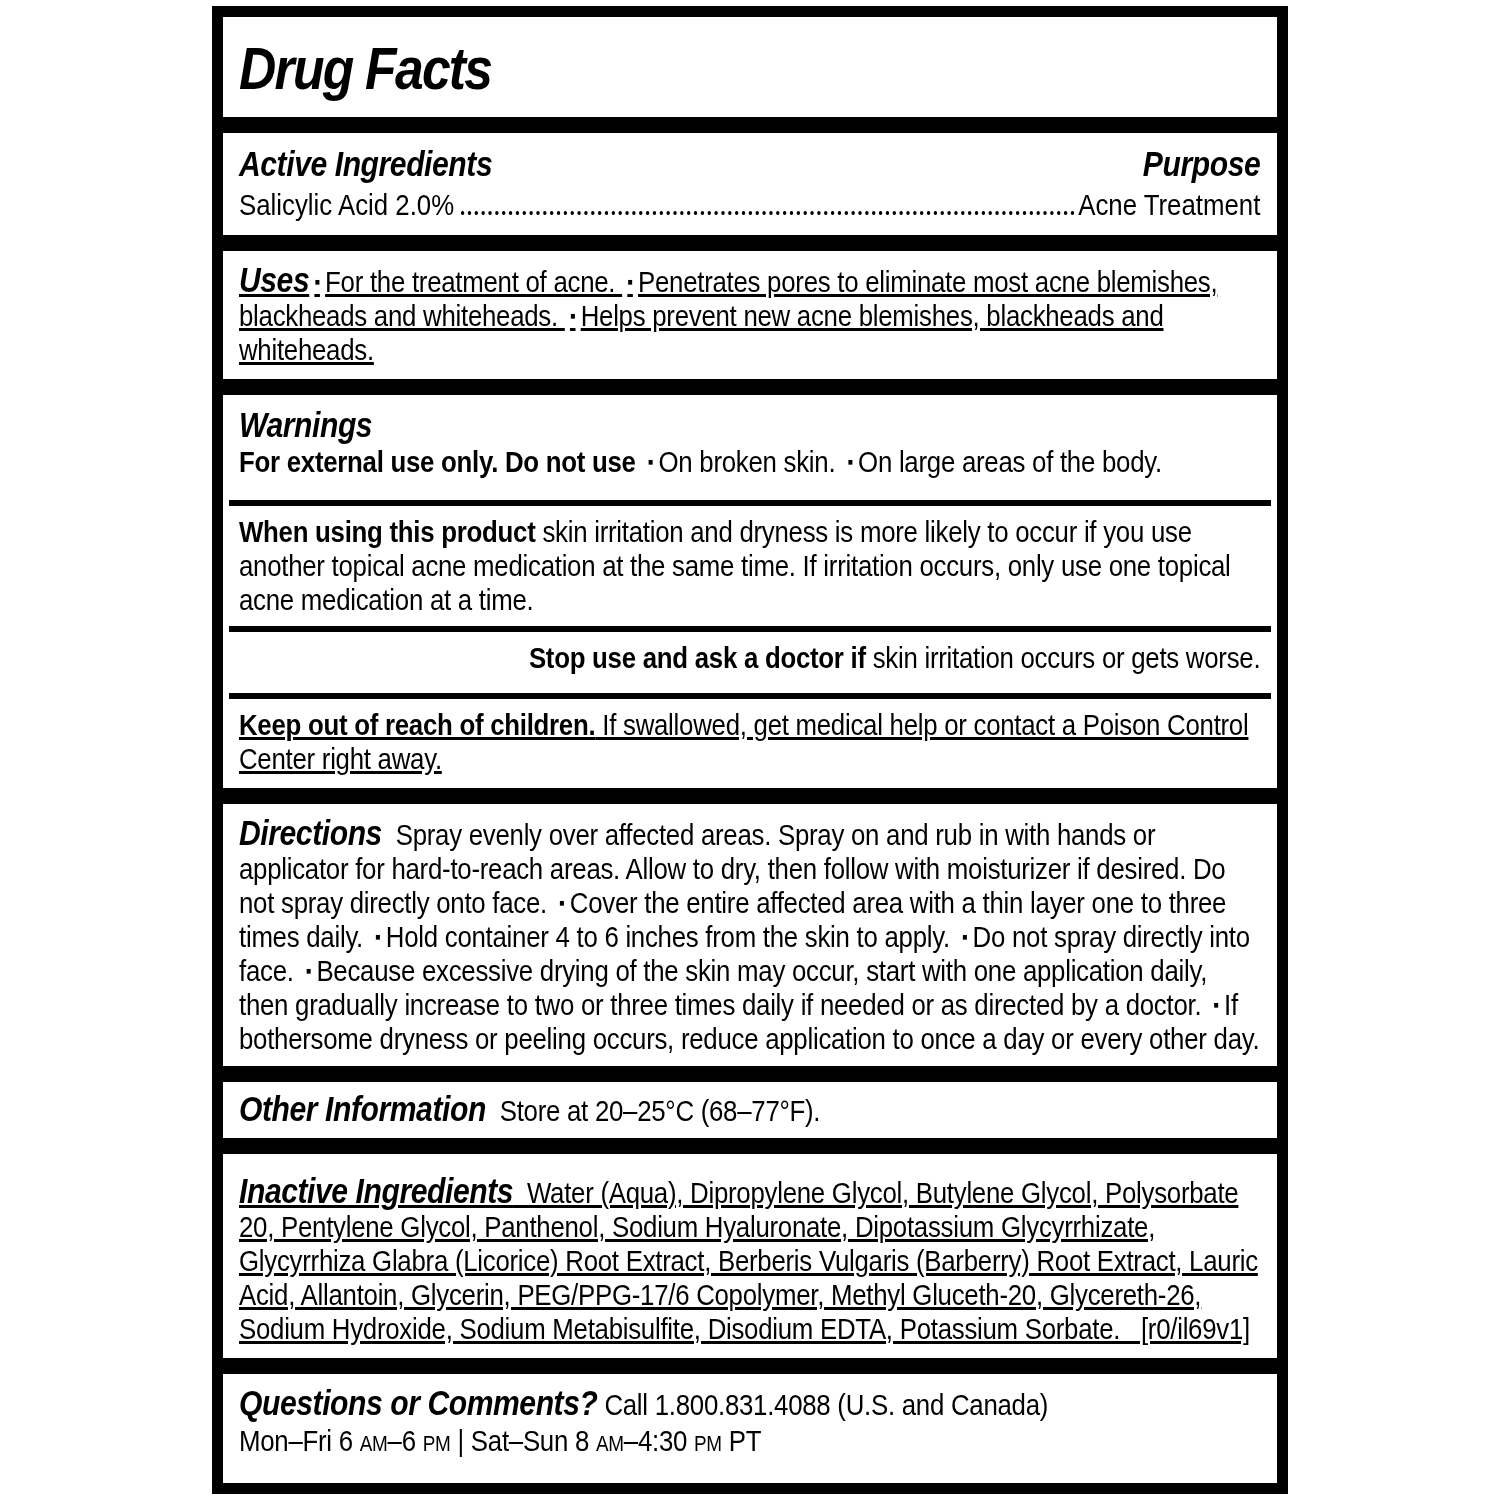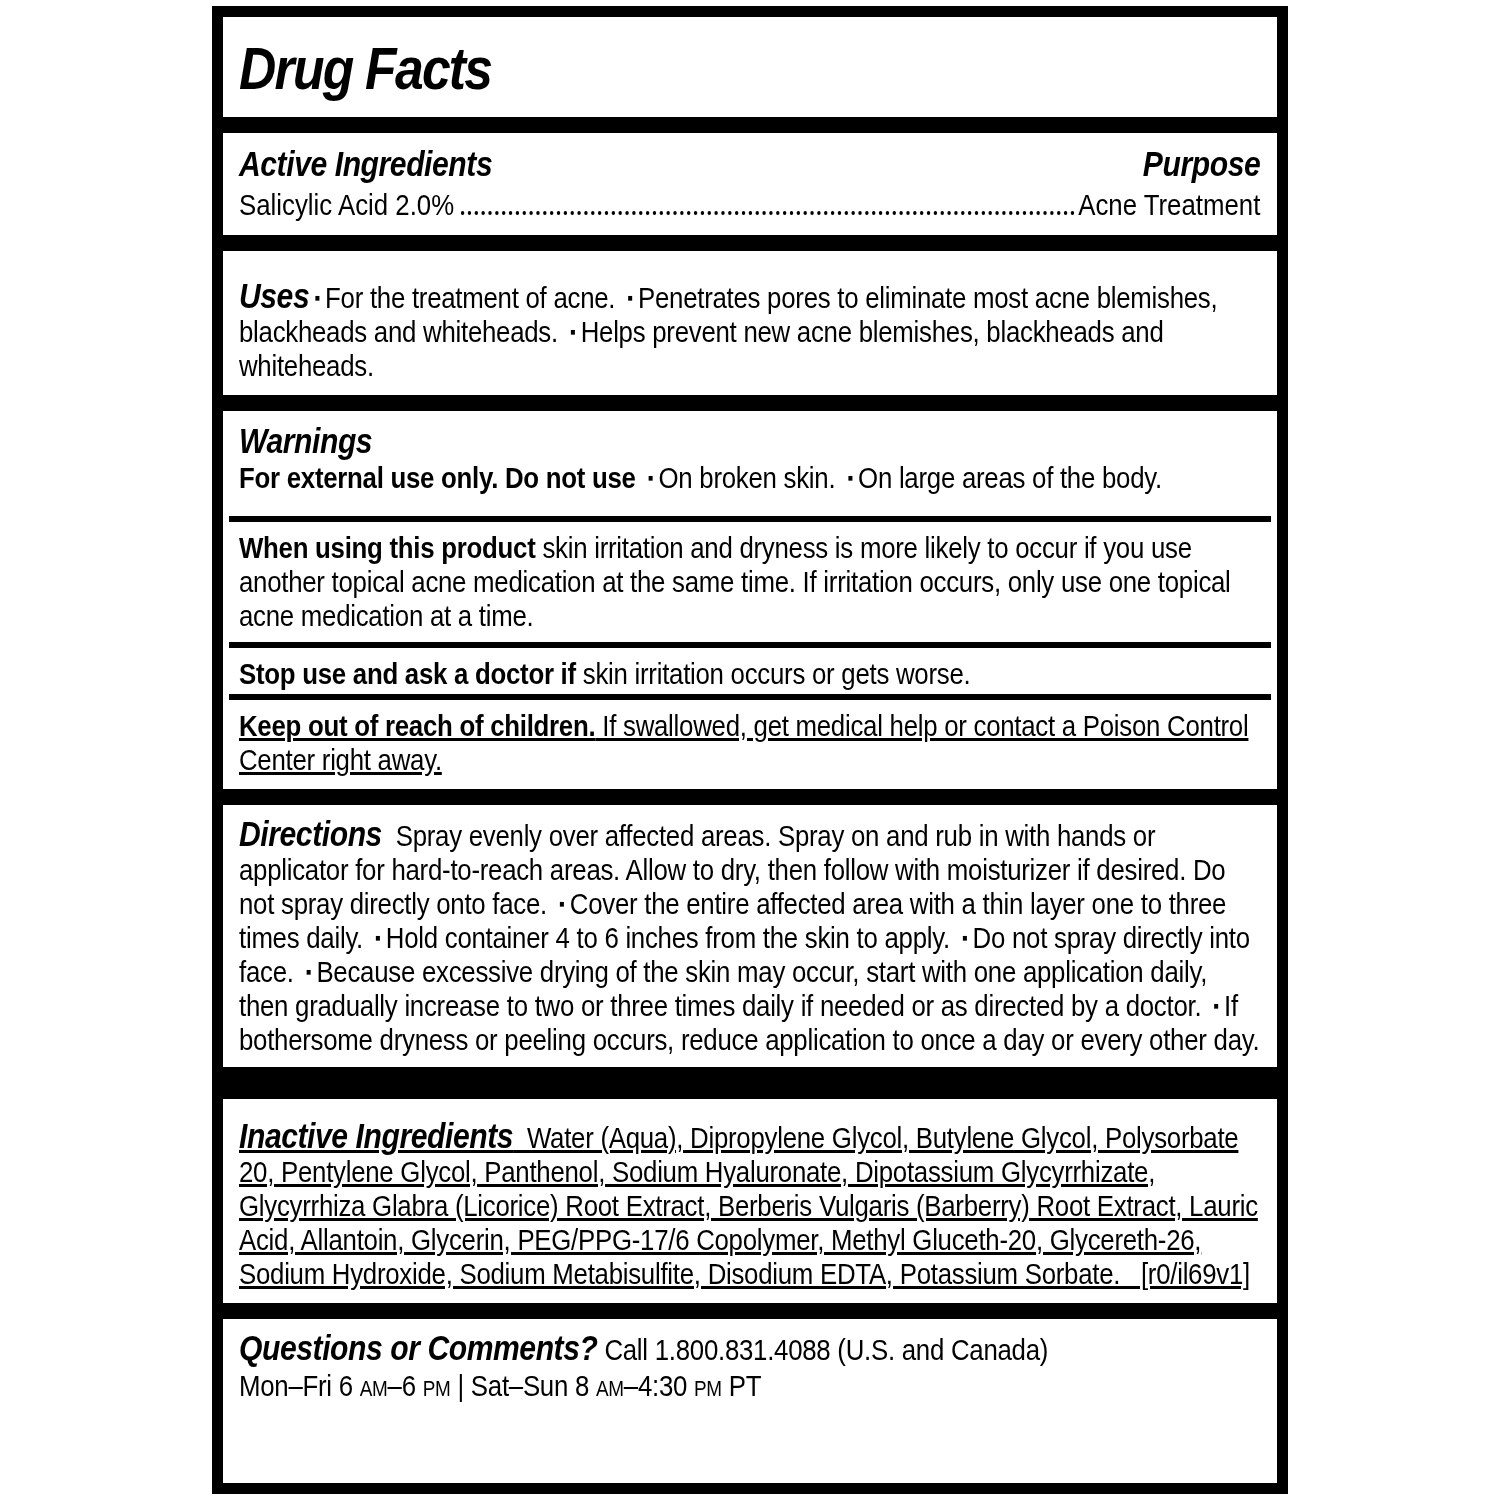--- a/index.html
+++ b/index.html
@@ -122,55 +122,58 @@
       <div class="leader-row">
         <span>Salicylic Acid 2.0%</span>
         <span class="leader-fill"></span>
         <span>Acne Treatment</span>
       </div>
     </div>
   </div>
 
   <div class="bar"></div>
 
-  <div class="section pad" style="padding-top:28px;padding-bottom:12px;">
+  <div class="section pad" style="padding-top:12px;padding-bottom:12px;text-decoration:underline;">
     <div class="squeeze body-text"><span class="seg-hbi">Uses</span><span class="seg-bullet">▪</span><span class="seg-p">For the treatment of acne. </span><span class="seg-bullet">▪</span><span class="seg-p">Penetrates pores to eliminate most acne blemishes, blackheads and whiteheads. </span><span class="seg-bullet">▪</span><span class="seg-p">Helps prevent new acne blemishes, blackheads and whiteheads.</span></div>
   </div>
 
   <div class="bar"></div>
 
   <div class="section">
     <div class="pad" style="padding-bottom:21px;">
       <div class="squeeze">
         <div class="warn-heading">Warnings</div>
         <div class="body-text"><span class="seg-b">For external use only. Do not use </span><span class="seg-bullet">▪</span><span class="seg-p">On broken skin. </span><span class="seg-bullet">▪</span><span class="seg-p">On large areas of the body.</span></div>
       </div>
     </div>
     <div class="thin-rule"></div>
     <div class="pad" style="padding-top:9px;padding-bottom:9px;">
       <div class="squeeze body-text"><span class="seg-b">When using this product</span><span class="seg-p"> skin irritation and dryness is more likely to occur if you use another topical acne medication at the same time. If irritation occurs, only use one topical acne medication at a time.</span></div>
     </div>
     <div class="thin-rule"></div>
-    <div class="pad" style="padding-top:9px;padding-bottom:3px;">
+    <div class="pad" style="padding-top:9px;padding-bottom:18px;text-align:right;">
       <div class="squeeze body-text"><span class="seg-b">Stop use and ask a doctor if</span><span class="seg-p"> skin irritation occurs or gets worse.</span></div>
     </div>
     <div class="thin-rule"></div>
     <div class="pad" style="padding-top:9px;padding-bottom:12px;text-decoration:underline;">
       <div class="squeeze body-text"><span class="seg-b">Keep out of reach of children.</span><span class="seg-p"> If swallowed, get medical help or contact a Poison Control Center right away.</span></div>
     </div>
   </div>
 
   <div class="bar"></div>
 
   <div class="section pad" style="padding-top:12px;">
     <div class="squeeze body-text"><span class="seg-hbi">Directions</span><span class="seg-p">&nbsp; Spray evenly over affected areas. Spray on and rub in with hands or applicator for hard-to-reach areas. Allow to dry, then follow with moisturizer if desired. Do not spray directly onto face. </span><span class="seg-bullet">▪</span><span class="seg-p">Cover the entire affected area with a thin layer one to three times daily. </span><span class="seg-bullet">▪</span><span class="seg-p">Hold container 4 to 6 inches from the skin to apply. </span><span class="seg-bullet">▪</span><span class="seg-p">Do not spray directly into face. </span><span class="seg-bullet">▪</span><span class="seg-p">Because excessive drying of the skin may occur, start with one application daily, then gradually increase to two or three times daily if needed or as directed by a doctor. </span><span class="seg-bullet">▪</span><span class="seg-p">If bothersome dryness or peeling occurs, reduce application to once a day or every other day.</span></div>
   </div>
 
   <div class="bar"></div>
 
+  <div class="section pad">
+    <div class="squeeze body-text"><span class="seg-hbi">Other Information</span><span class="seg-p">&nbsp; Store at 20–25°C (68–77°F).</span></div>
+  </div>
 
   <div class="bar"></div>
 
   <div class="section pad" style="padding-top:20px;padding-bottom:12px;text-decoration:underline;">
     <div class="squeeze body-text"><span class="seg-hbi">Inactive Ingredients</span><span class="seg-p">&nbsp; Water (Aqua), Dipropylene Glycol, Butylene Glycol, Polysorbate 20, Pentylene Glycol, Panthenol, Sodium Hyaluronate, Dipotassium Glycyrrhizate, Glycyrrhiza Glabra (Licorice) Root Extract, Berberis Vulgaris (Barberry) Root Extract, Lauric Acid, Allantoin, Glycerin, PEG/PPG-17/6 Copolymer, Methyl Gluceth-20, Glycereth-26, Sodium Hydroxide, Sodium Metabisulfite, Disodium EDTA, Potassium Sorbate.&nbsp;&nbsp; [r0/il69v1]</span></div>
   </div>
 
   <div class="bar"></div>
 
   <div class="section pad" style="padding-top:12px;">

